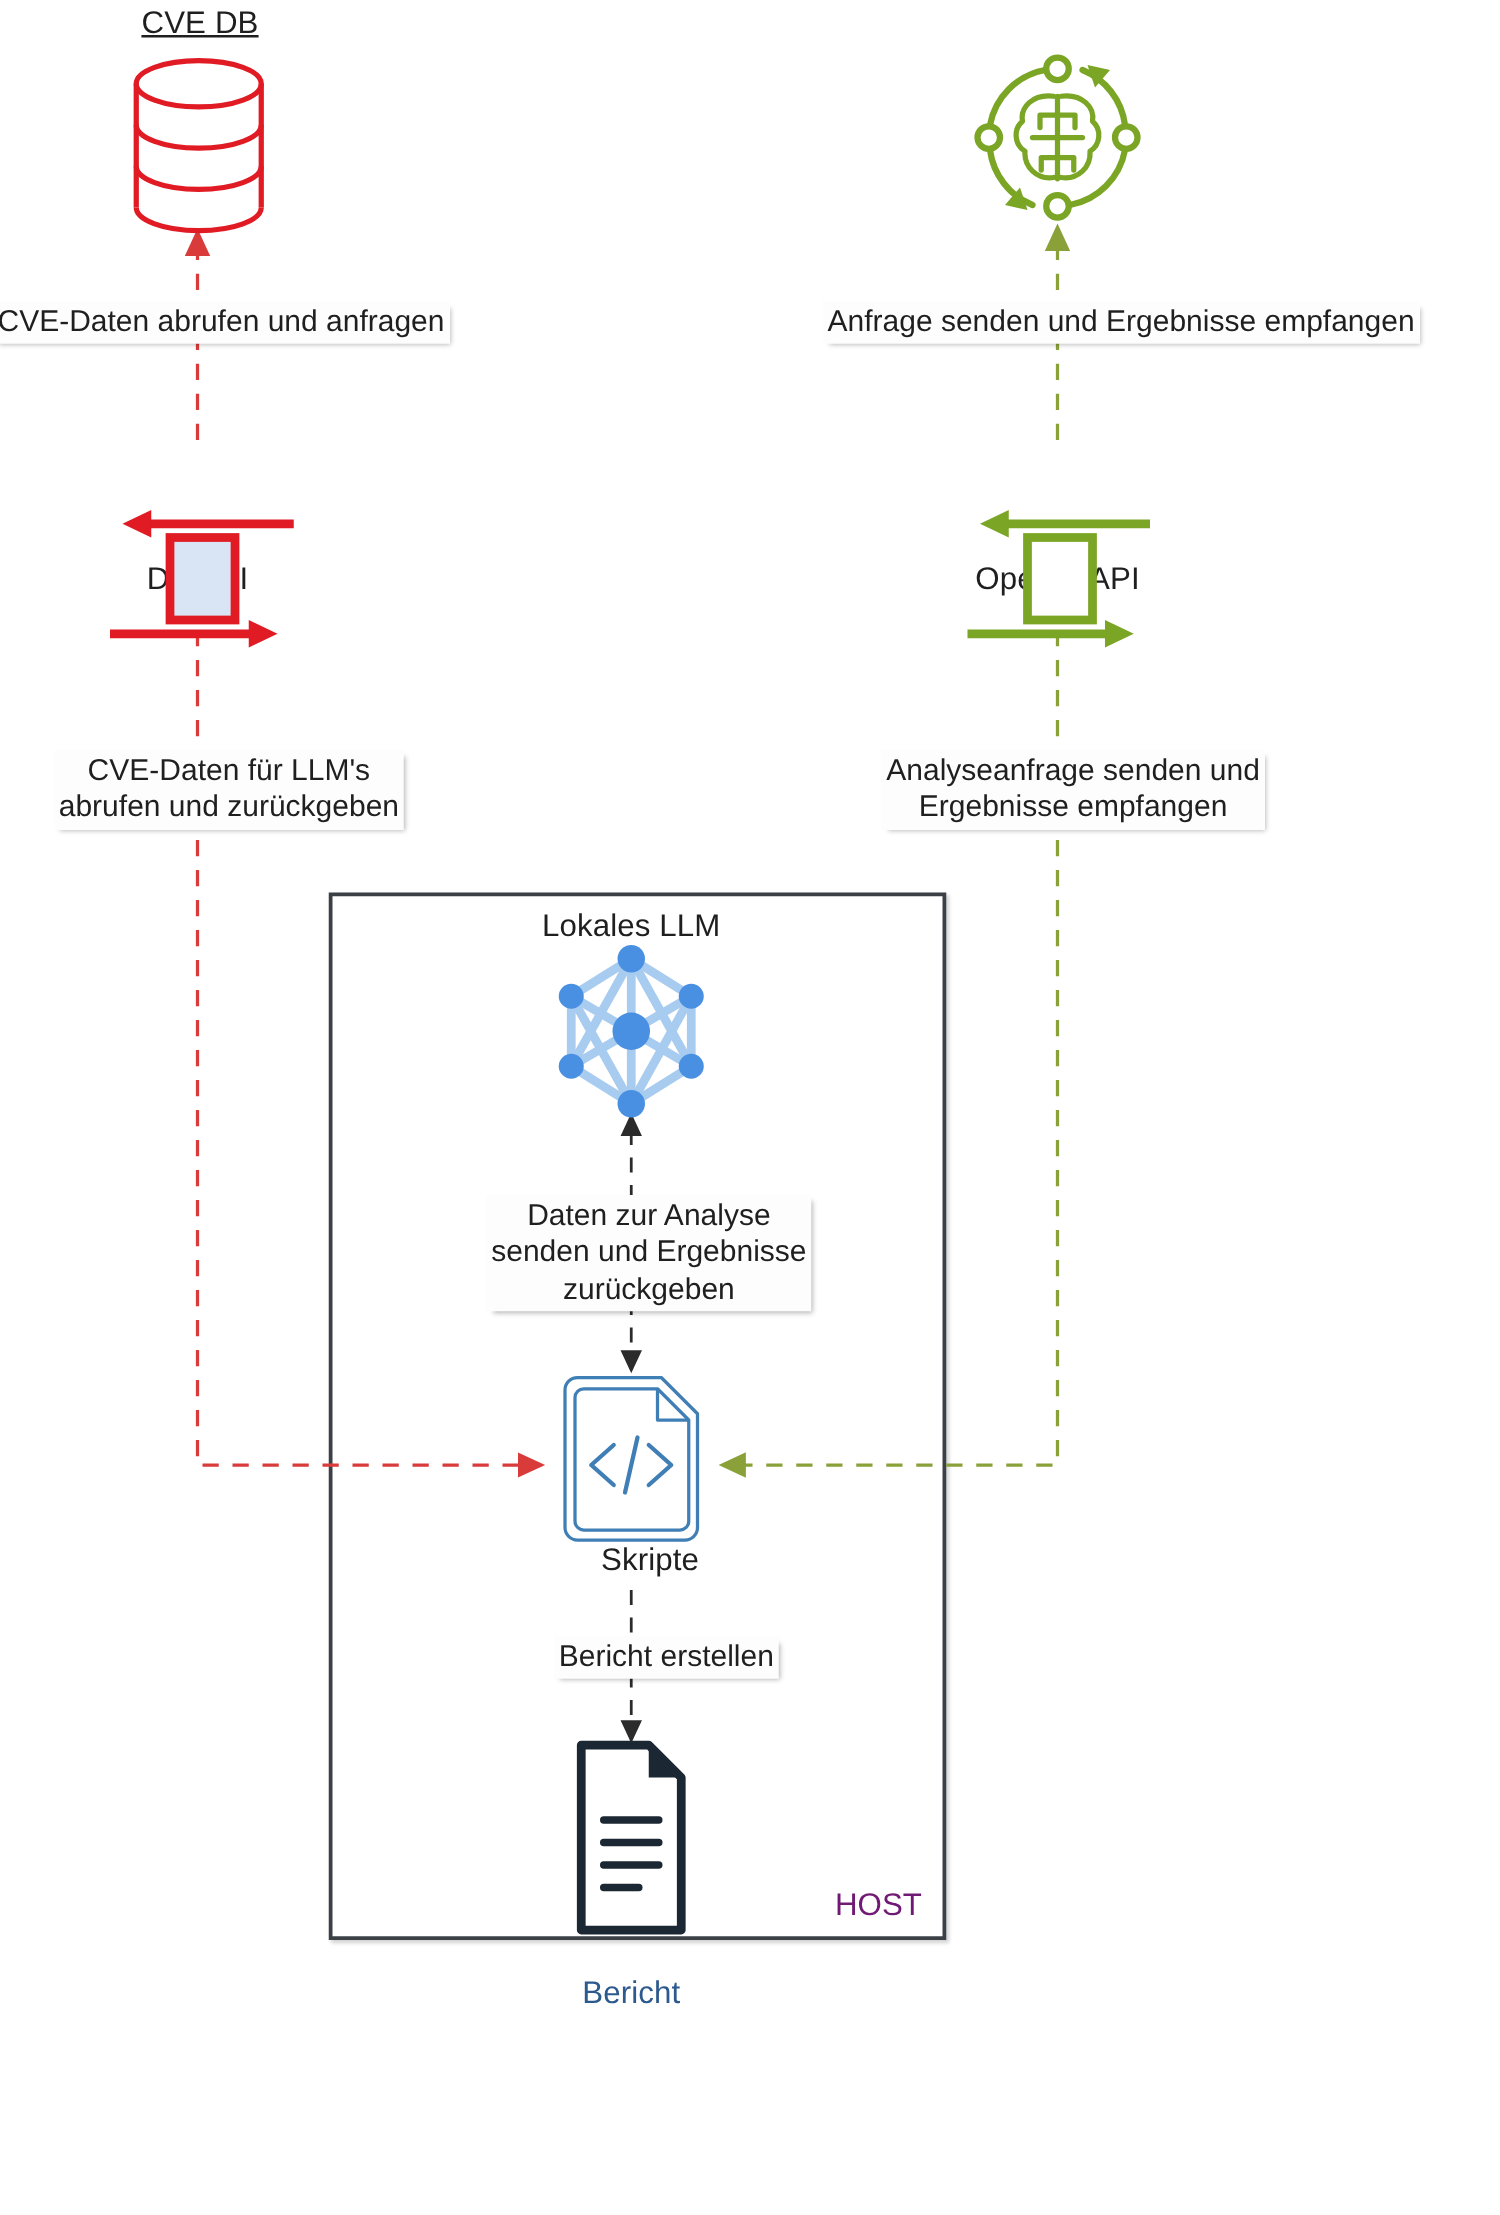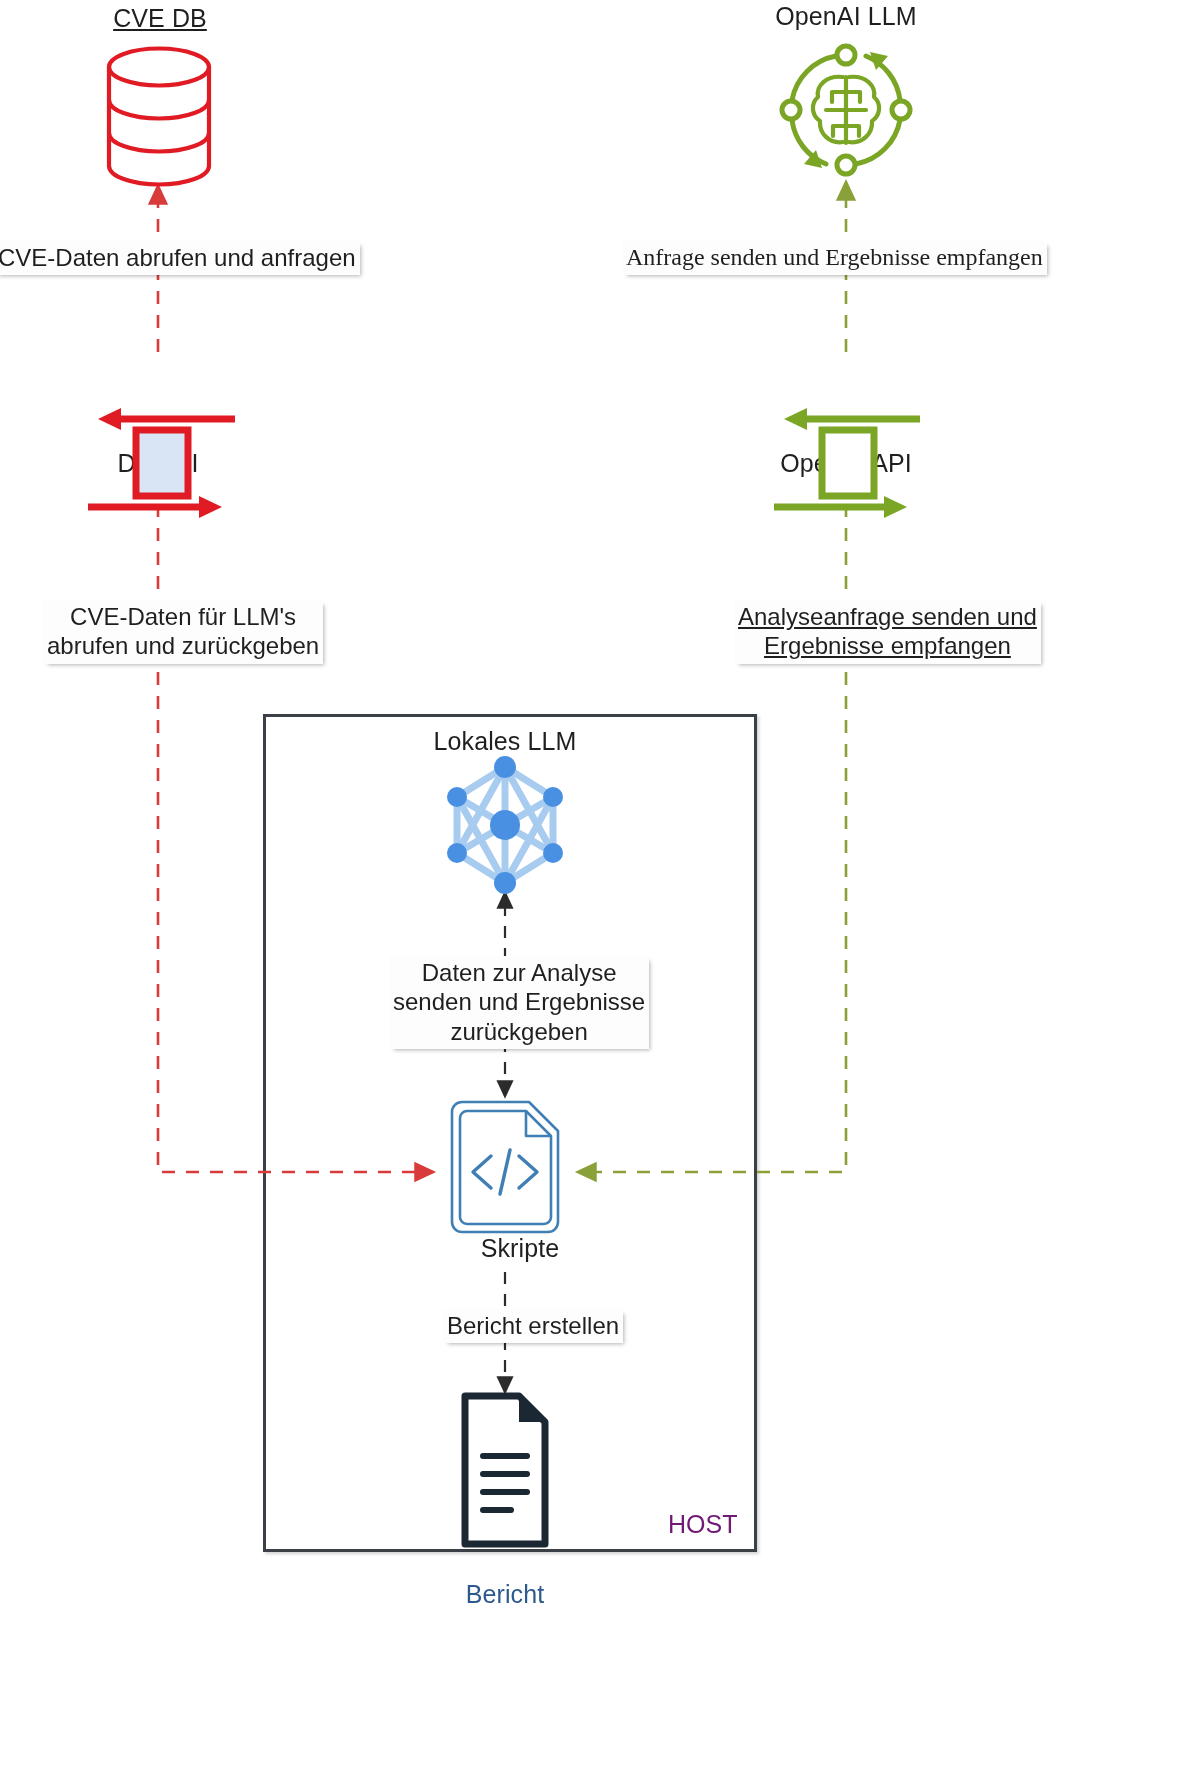--- a/index.html
+++ b/index.html
@@ -242,37 +242,36 @@
         <path d="M-22,-14 L22,-14"></path>
         <path d="M-22,4 L22,4"></path>
         <path d="M-22,22 L22,22"></path>
         <path d="M-22,40 L6,40"></path>
       </g>
     </g>
   </svg>
 
   <div class="node-title" style="left:0px; top:4px; width:320px;text-decoration:underline;">CVE DB</div>
 
-  <div class="node-title" style="left:686px; top:2px; width:320px;">OpenAI LLM</div>
 
   <div class="node-title" style="left:58px; top:449px; width:200px;">DB API</div>
 
   <div class="node-title" style="left:746px; top:449px; width:200px;">OpenAI API</div>
 
   <div class="node-title" style="left:355px; top:727px; width:300px;">Lokales LLM</div>
 
   <div class="node-title" style="left:420px; top:1234px; width:200px;">Skripte</div>
 
   <div class="node-title blue" style="left:405px; top:1580px; width:200px;">Bericht</div>
 
   <div class="edge-label" style="left:-6px; top:241px;">CVE-Daten abrufen und anfragen</div>
 
-  <div class="edge-label" style="left:622px; top:241px;font-family:Liberation Serif, serif;">Anfrage senden und Ergebnisse empfangen</div>
+  <div class="edge-label" style="left:658px; top:241px;">Anfrage senden und Ergebnisse empfangen</div>
 
   <div class="edge-label" style="left:43px; top:600px;"><span>CVE-Daten für LLM's</span><br><span>abrufen und zurückgeben</span></div>
 
-  <div class="edge-label" style="left:734px; top:600px;text-decoration:underline;"><span>Analyseanfrage senden und</span><br><span>Ergebnisse empfangen</span></div>
+  <div class="edge-label" style="left:705px; top:600px;"><span>Analyseanfrage senden und</span><br><span>Ergebnisse empfangen</span></div>
 
   <div class="edge-label" style="left:389px; top:956px;"><span>Daten zur Analyse</span><br><span>senden und Ergebnisse</span><br><span>zurückgeben</span></div>
 
   <div class="edge-label" style="left:427px; top:1309px;margin-left:16px;">Bericht erstellen</div>
 
 </div>
 
 </body></html>

